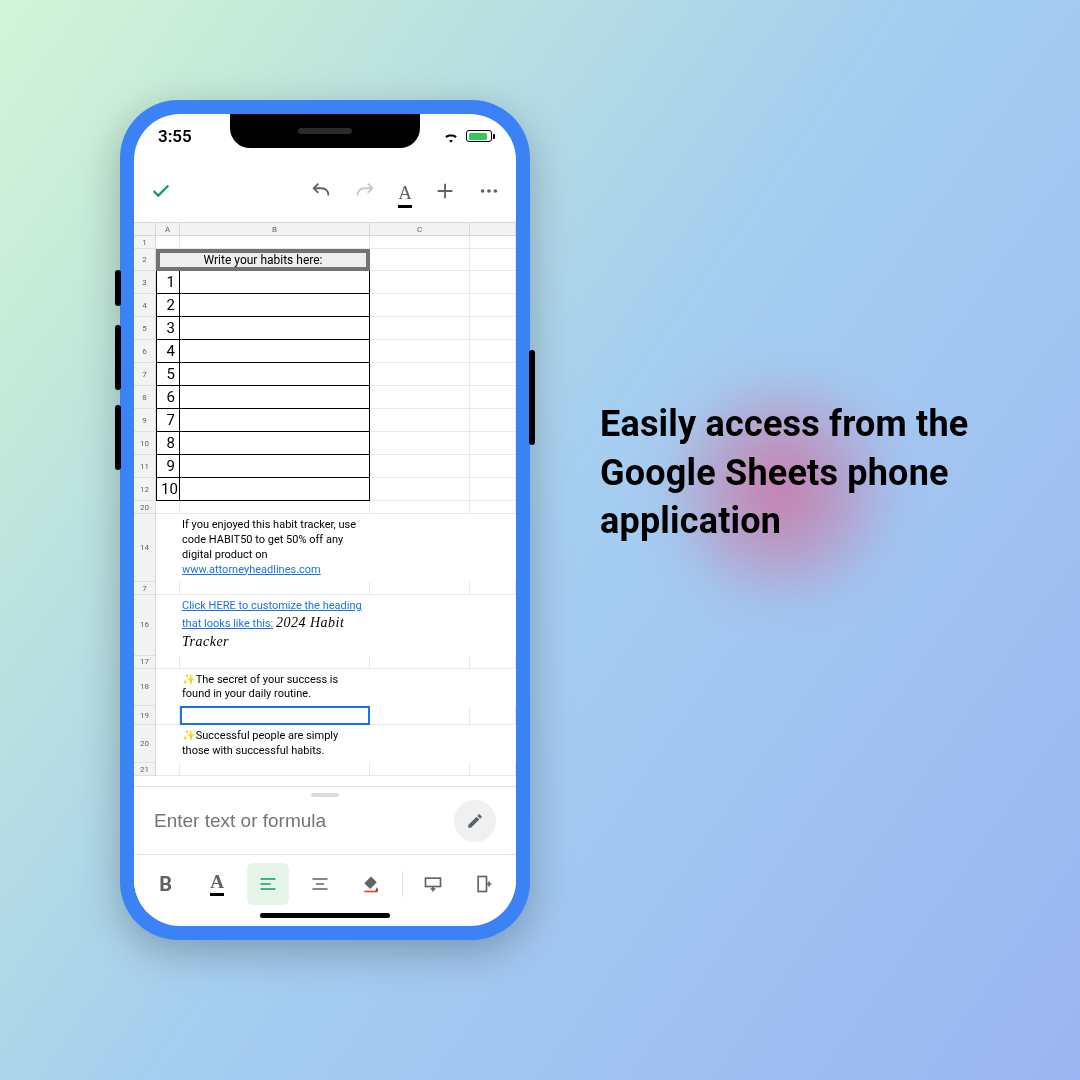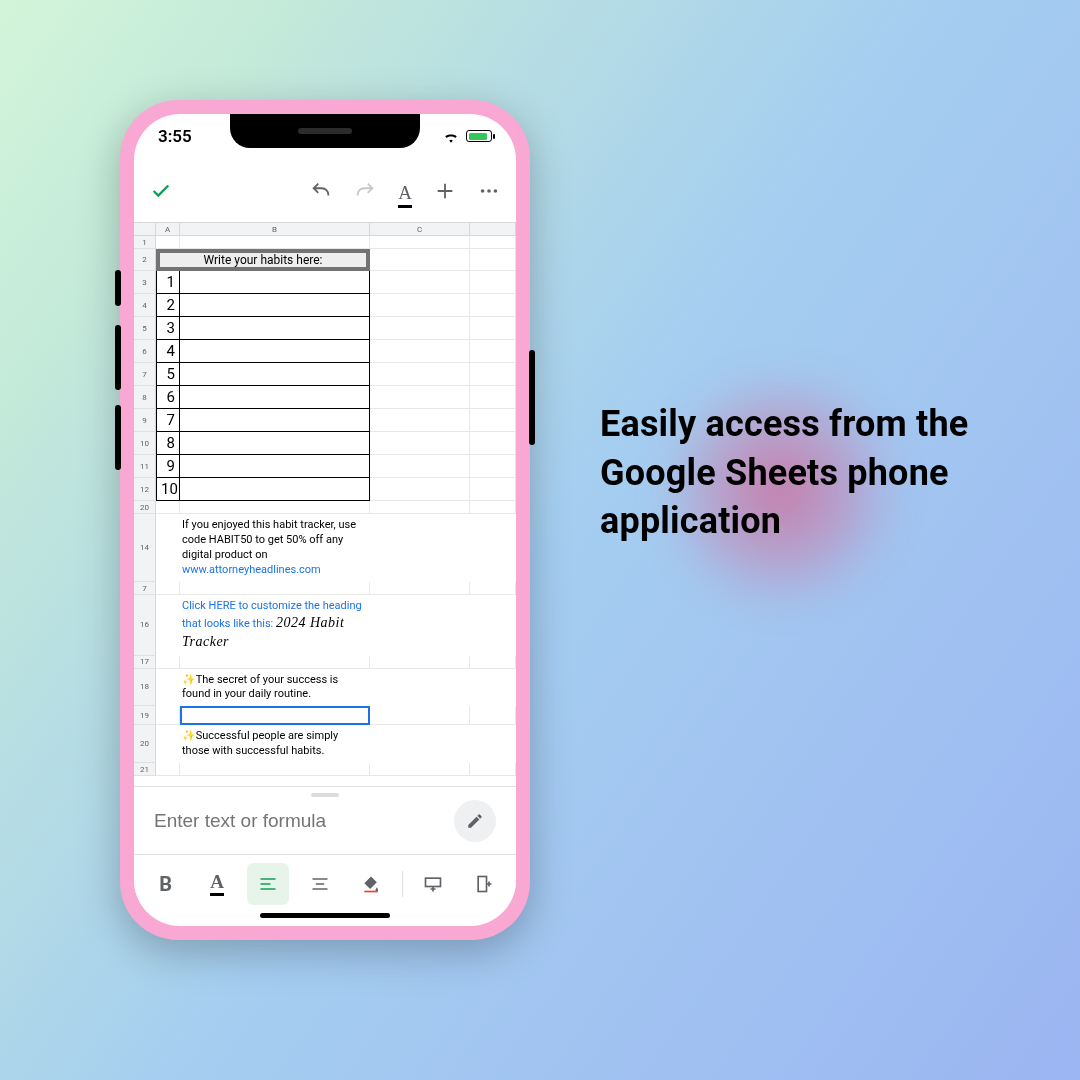--- a/index.html
+++ b/index.html
@@ -26,21 +26,21 @@
     font-size: 36px;
     line-height: 1.35;
     color: #000;
     letter-spacing: .2px;
   }
   
   .phone {
     position: absolute;
     left: 120px; top: 100px;
     width: 410px; height: 840px;
-    background: #f9a8d4;
+    background: #3b82f6;
     border-radius: 58px;
     box-shadow: 0 12px 40px rgba(0,0,0,.25);
   }
   .phone-btn { position:absolute; background:#000; border-radius:6px; }
   .side-l1 { left:-5px; top:170px; width:6px; height:36px; }
   .side-l2 { left:-5px; top:225px; width:6px; height:65px; }
   .side-l3 { left:-5px; top:305px; width:6px; height:65px; }
   .side-r  { right:-5px; top:250px; width:6px; height:95px; }
   .screen {
     position:absolute; left:14px; top:14px; right:14px; bottom:14px;
@@ -96,21 +96,21 @@
     min-height:19px;
   }
   .cell { border-right:1px solid #e8e8e8; border-bottom:1px solid #e8e8e8; padding:2px 4px; font-size:11px; }
   .cellA { text-align:right; font-size:15px; border:1px solid #000; border-top:0; border-left:0;}
   .cellB { border:1px solid #000; border-top:0; border-left:0; }
   .bordered-left { border-left:1px solid #000; }
   .hdr { background:#eee; font-size:12px; display:flex; align-items:center; justify-content:center; border:4px solid #737373; }
   .textrow .cell { border:0; }
   .textrow { min-height:24px; }
   .textblock { grid-column: 3 / span 1; font-size:11px; line-height:1.35; color:#000; padding:4px 2px; }
-  .link { color:#1a73e8; }
+  .link { color:#1a73e8; text-decoration:underline; }
   .italic-script { font-style:italic; font-family:"Brush Script MT","Segoe Script",cursive; font-size:14px; letter-spacing:.5px; }
   .selected { border:2px solid #1a73e8 !important; background:#fff; }
   .tiny .rh { min-height:13px; }
 
   
   .formula {
     position:absolute; left:0; right:0; bottom:72px; height:68px;
     background:#fff; border-top:1px solid #e0e0e0;
     display:flex; align-items:center; padding:0 20px; 
   }

